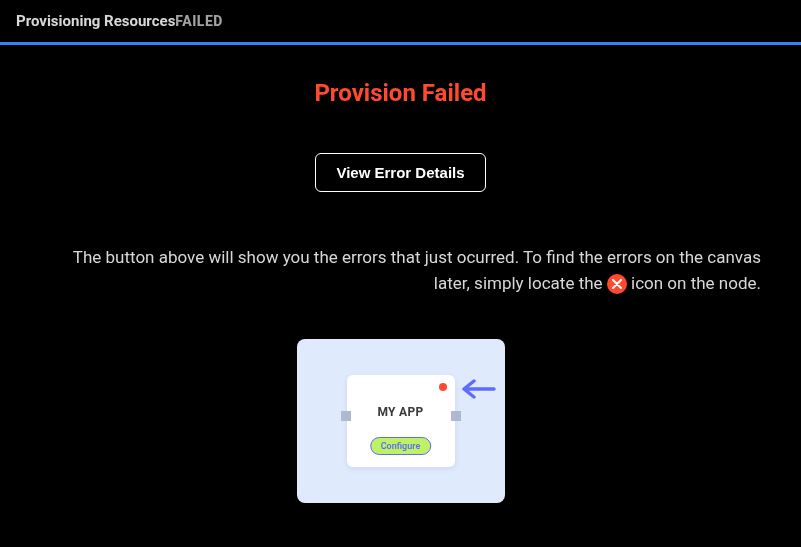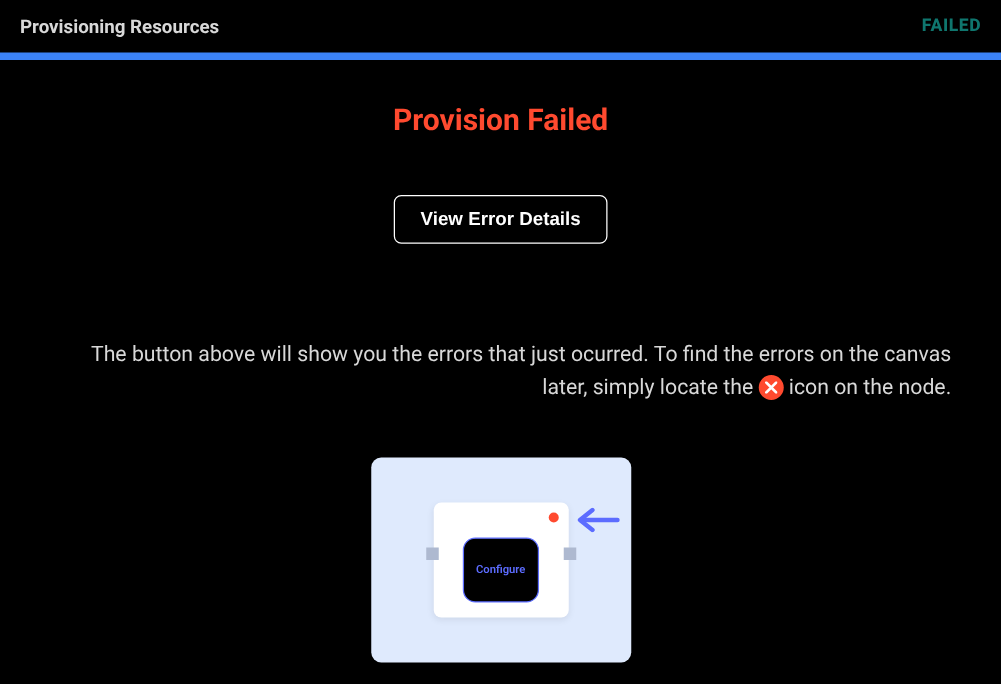--- a/index.html
+++ b/index.html
@@ -9,33 +9,33 @@
     }
     body {
       width: 801px;
       height: 547px;
       background: #000000;
       font-family: -apple-system, BlinkMacSystemFont, 'Segoe UI', Roboto, Helvetica, Arial, sans-serif;
       overflow: hidden;
     }
     .header {
       display: flex;
-      justify-content: space-between;
+      justify-content: flex-start;
       align-items: center;
       padding: 12px 16px;
-      border-bottom: 6px solid #3b82f6;
+      border-bottom: 3px solid #3b82f6;
       text-decoration: underline;
     }
     .header-title {
       color: #d8d8d8;
       font-size: 15px;
       font-weight: 700;
     }
     .status-badge {
-      color: #0f766e;
+      color: #a3a3a3;
       font-size: 14px;
       font-weight: 800;
       letter-spacing: 0.5px;
     }
     .content {
       padding: 20px 40px 30px 40px;
       text-align: center;
     }
     .main-heading {
       color: #ff4a2f;
@@ -47,21 +47,21 @@
     .error-button {
       display: inline-block;
       background: #000000;
       color: #ffffff;
       border: 1.5px solid #ffffff;
       border-radius: 6px;
       padding: 10px 20px;
       font-size: 15px;
       font-weight: 700;
       cursor: pointer;
-      margin-bottom: 76px;
+      margin-bottom: 52px;
     }
     .description {
       color: #d8d8d8;
       font-size: 17px;
       line-height: 1.55;
       text-align: right;
       margin-bottom: 42px;
     }
     .inline-icon {
       display: inline-flex;
@@ -122,23 +122,23 @@
     }
     .node-config {
       position: absolute;
       bottom: 12px;
       left: 50%;
       transform: translateX(-50%);
       border: 1.5px solid #5c6cff;
       color: #5c6cff;
       font-size: 9px;
       font-weight: 600;
-      padding: 20px 10px;
+      padding: 3px 10px;
       border-radius: 10px;
-      background: #000000;
+      background: #bef264;
     }
     .handle-left, .handle-right {
       position: absolute;
       width: 10px;
       height: 10px;
       background: #aeb9d0;
       top: 72px;
     }
     .handle-left { left: 44px; }
     .handle-right { left: 154px; }

